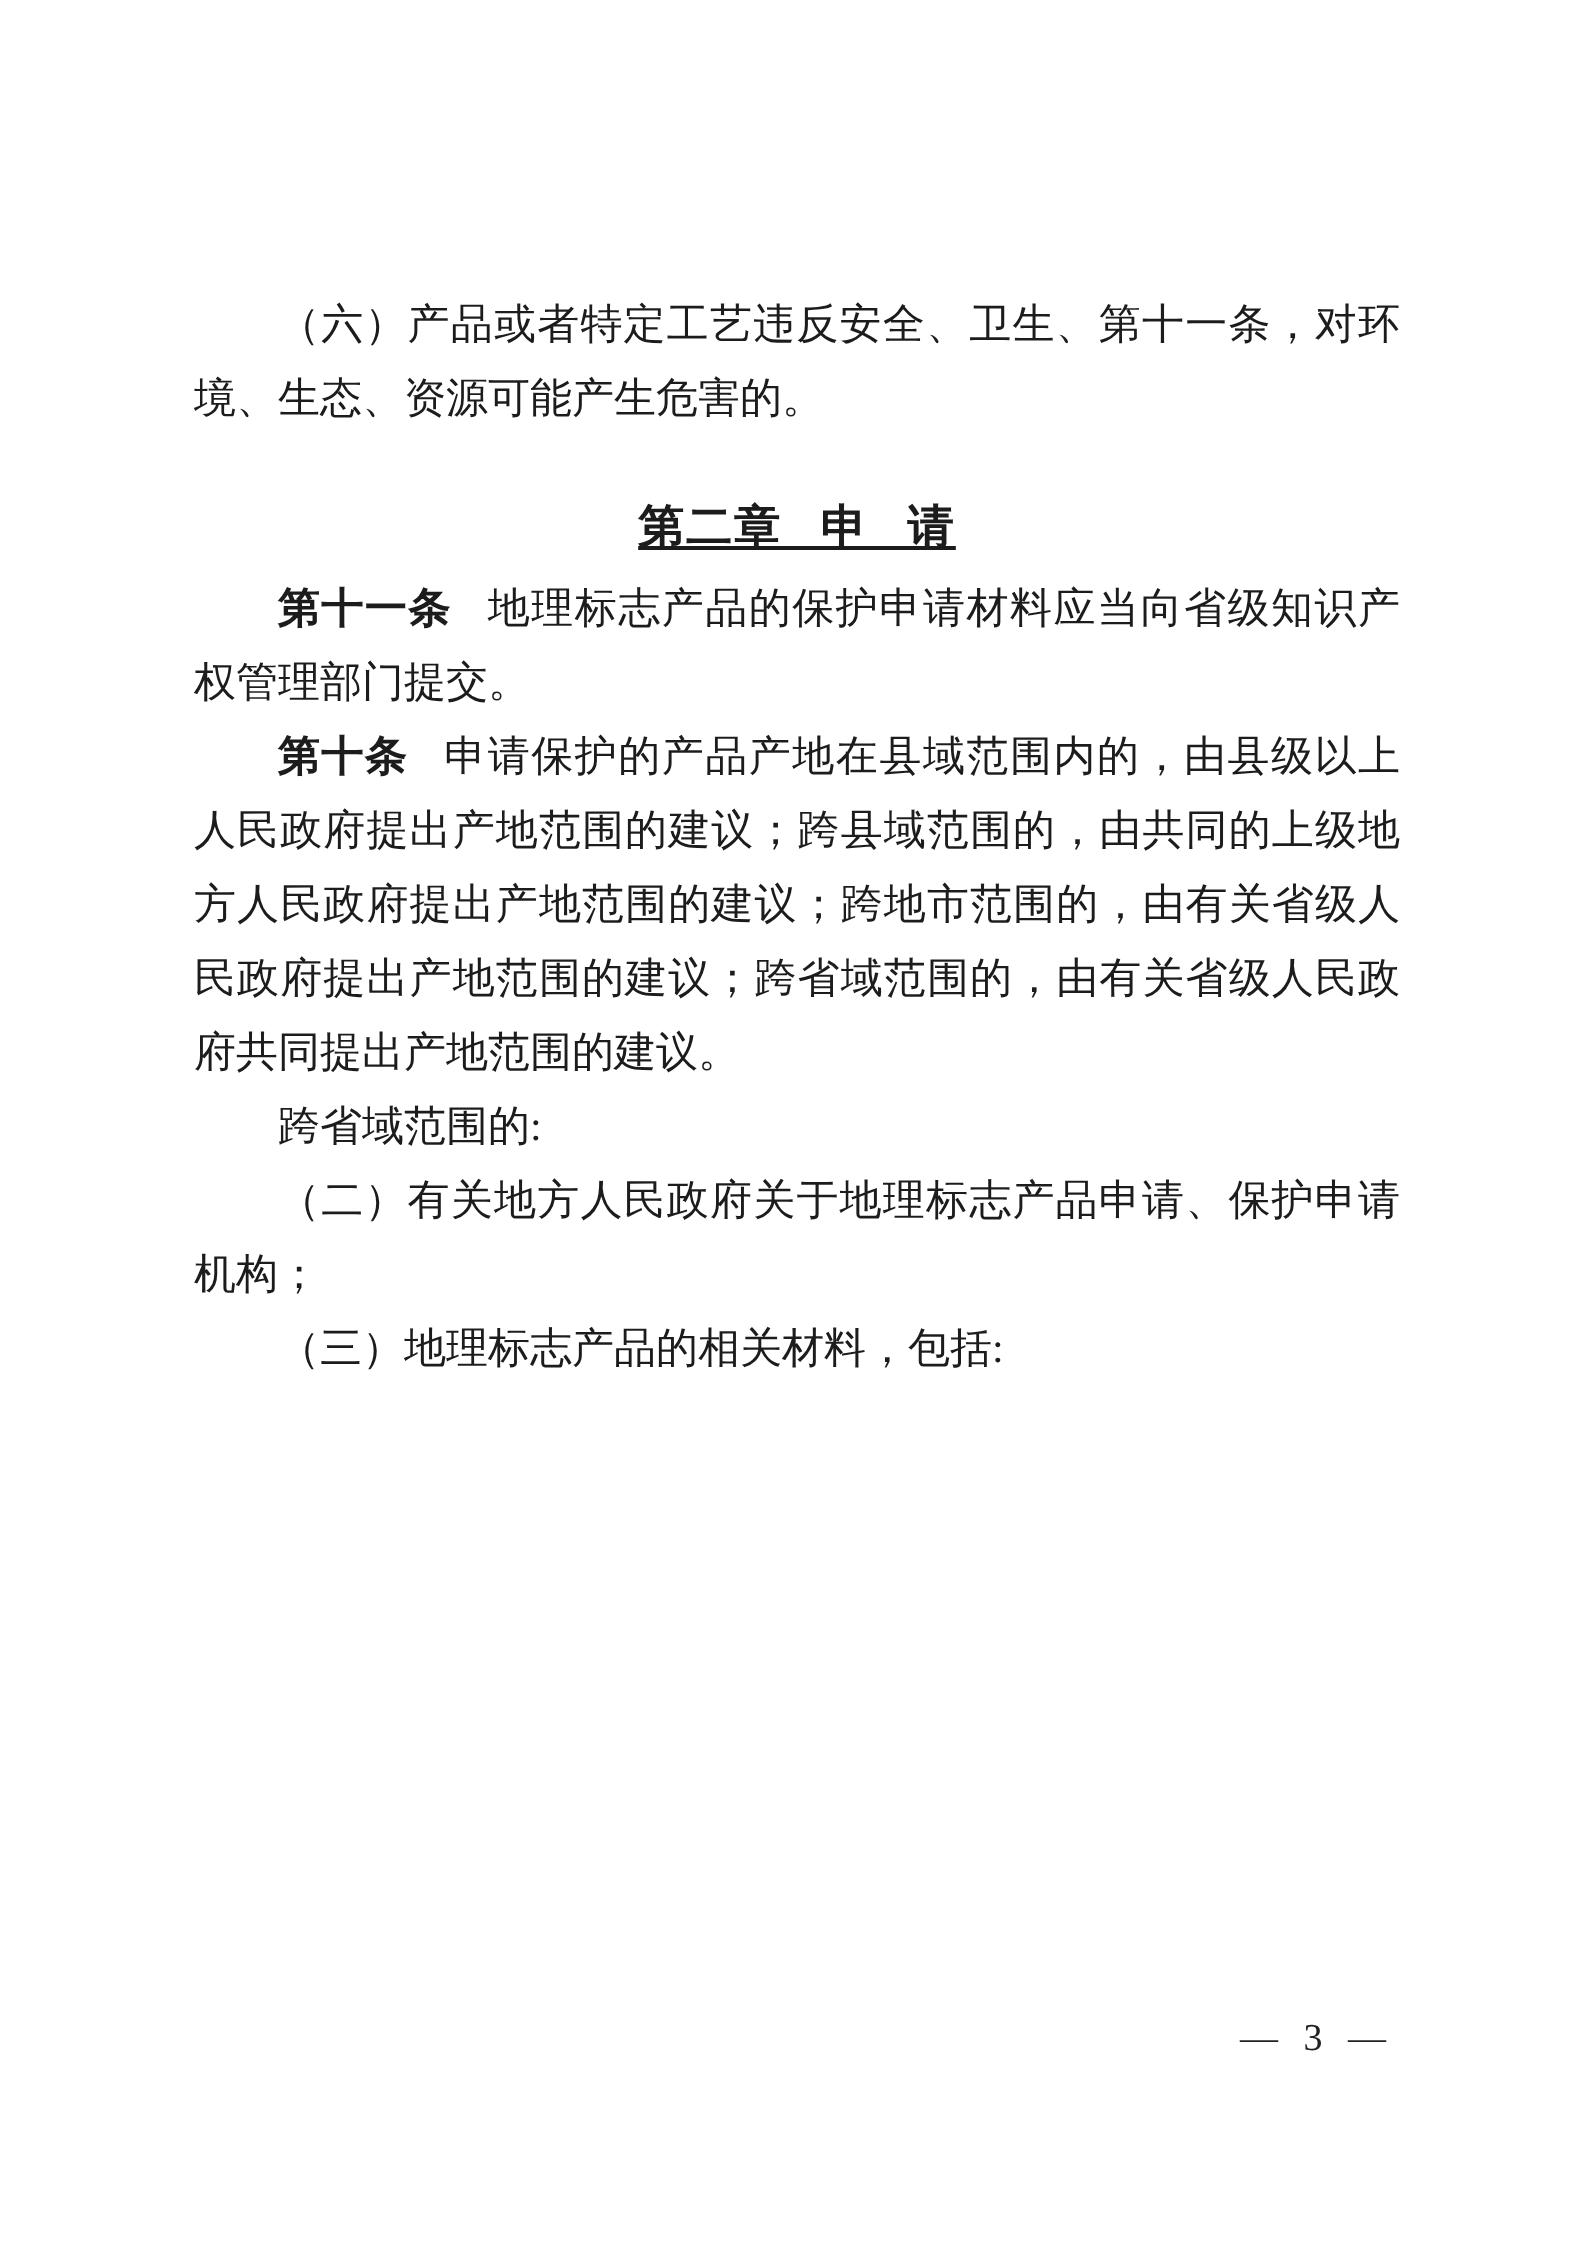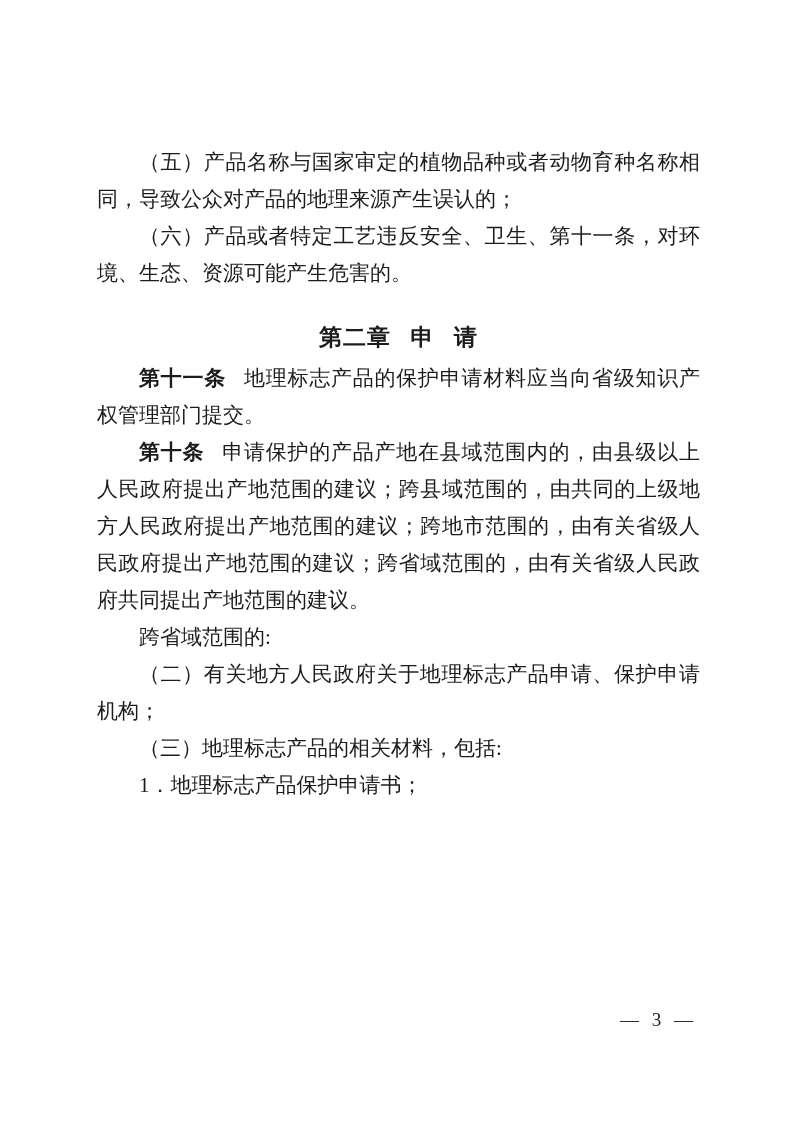--- a/index.html
+++ b/index.html
@@ -32,44 +32,43 @@
   }
   .chapter-heading {
     margin: 24px 0 0 0;
     font-size: 23px;
     line-height: 44px;
     text-align: center;
     font-weight: bold;
     word-spacing: 0.55em;
     letter-spacing: 1px;
     text-indent: 0;
+    text-decoration: underline;
   }
   .lead {
     font-weight: bold;
     margin-right: 0.85em;
   }
   .page-number {
     position: absolute;
     top: 1008px;
     right: 100px;
     font-size: 19px;
     line-height: 24px;
     word-spacing: 8px;
     color: #222222;
   }
 </style>
 </head>
 <body>
 
 <div class="page">
   <div class="doc-body">
-      <p class="para">（五）产品名称与国家审定的植物品种或者动物育种名称相同，导致公众对产品的地理来源产生误认的；</p>
       <p class="para">（六）产品或者特定工艺违反安全、卫生、第十一条，对环境、生态、资源可能产生危害的。</p>
       <h2 class="chapter-heading">第二章 申 请</h2>
       <p class="para"><span class="lead">第十一条</span>地理标志产品的保护申请材料应当向省级知识产权管理部门提交。</p>
       <p class="para"><span class="lead">第十条</span>申请保护的产品产地在县域范围内的，由县级以上人民政府提出产地范围的建议；跨县域范围的，由共同的上级地方人民政府提出产地范围的建议；跨地市范围的，由有关省级人民政府提出产地范围的建议；跨省域范围的，由有关省级人民政府共同提出产地范围的建议。</p>
       <p class="para">跨省域范围的:</p>
       <p class="para">（二）有关地方人民政府关于地理标志产品申请、保护申请机构；</p>
       <p class="para">（三）地理标志产品的相关材料，包括:</p>
-      <p class="para">1．地理标志产品保护申请书；</p>
     </div>
   <div class="page-number">— 3 —</div>
 </div>
 
 </body></html>

